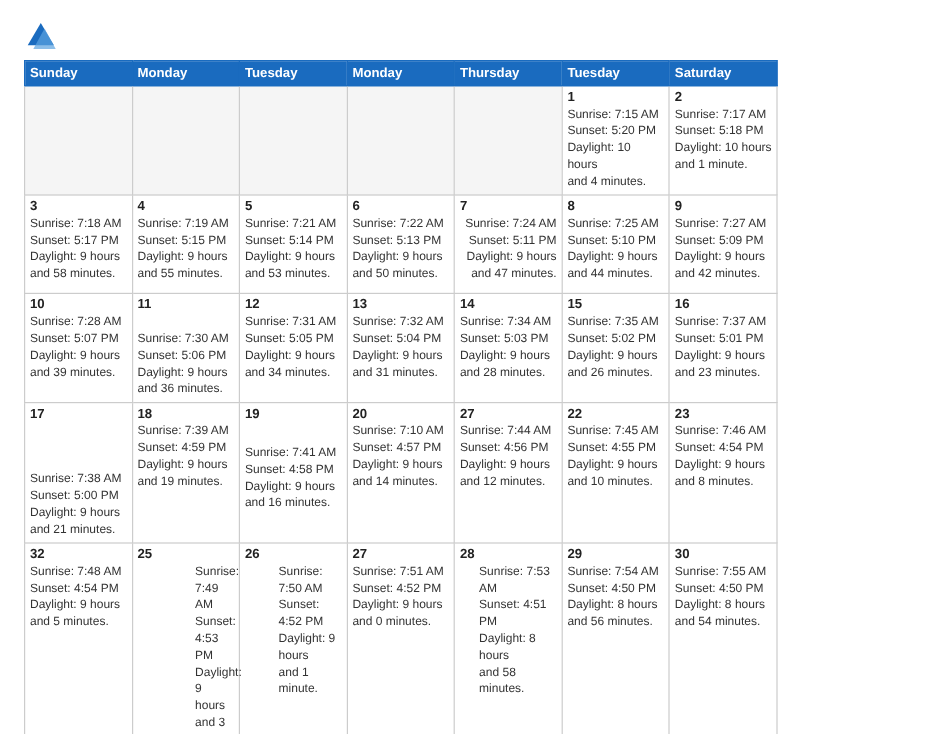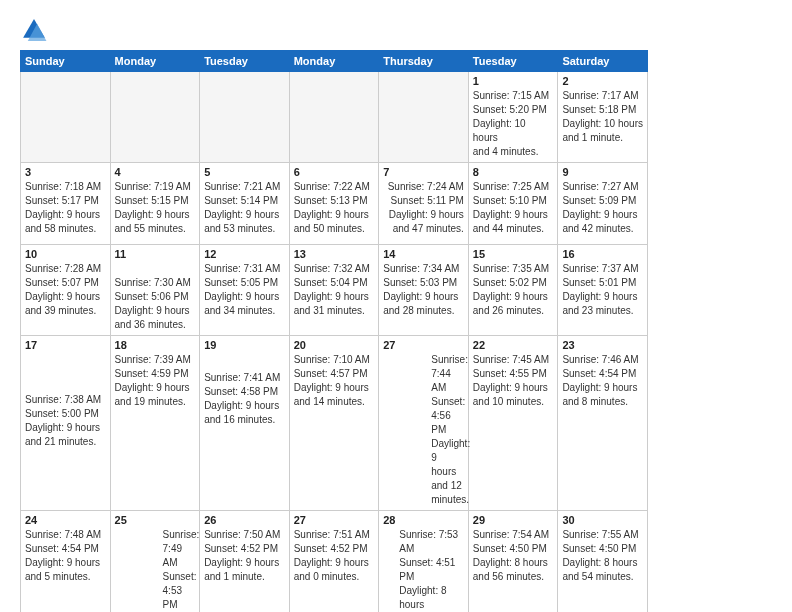--- a/index.html
+++ b/index.html
@@ -277,21 +277,21 @@
           </td>
           <td>
             <span class="day-number">20</span>
             <div class="day-info" style="white-space: pre-line;">Sunrise: 7:10 AM
 Sunset: 4:57 PM
 Daylight: 9 hours
 and 14 minutes.</div>
           </td>
           <td>
             <span class="day-number">27</span>
-            <div class="day-info" style="white-space: pre-line; margin-left: 48px;">Sunrise: 7:44 AM
+            <div class="day-info" style="white-space: pre-line;">Sunrise: 7:44 AM
 Sunset: 4:56 PM
 Daylight: 9 hours
 and 12 minutes.</div>
           </td>
           <td>
             <span class="day-number">22</span>
             <div class="day-info" style="white-space: pre-line;">Sunrise: 7:45 AM
 Sunset: 4:55 PM
 Daylight: 9 hours
 and 10 minutes.</div>
@@ -299,36 +299,36 @@
           <td>
             <span class="day-number">23</span>
             <div class="day-info" style="white-space: pre-line;">Sunrise: 7:46 AM
 Sunset: 4:54 PM
 Daylight: 9 hours
 and 8 minutes.</div>
           </td>
         </tr>
         <tr>
           <td>
-            <span class="day-number">24</span>
+            <span class="day-number">32</span>
             <div class="day-info" style="white-space: pre-line;">Sunrise: 7:48 AM
 Sunset: 4:54 PM
 Daylight: 9 hours
 and 5 minutes.</div>
           </td>
           <td>
             <span class="day-number">25</span>
             <div class="day-info" style="white-space: pre-line; margin-left: 48px;">Sunrise: 7:49 AM
 Sunset: 4:53 PM
 Daylight: 9 hours
 and 3 minutes.</div>
           </td>
           <td>
             <span class="day-number">26</span>
-            <div class="day-info" style="white-space: pre-line;">Sunrise: 7:50 AM
+            <div class="day-info" style="white-space: pre-line; margin-left: 28px;">Sunrise: 7:50 AM
 Sunset: 4:52 PM
 Daylight: 9 hours
 and 1 minute.</div>
           </td>
           <td>
             <span class="day-number">27</span>
             <div class="day-info" style="white-space: pre-line;">Sunrise: 7:51 AM
 Sunset: 4:52 PM
 Daylight: 9 hours
 and 0 minutes.</div>

